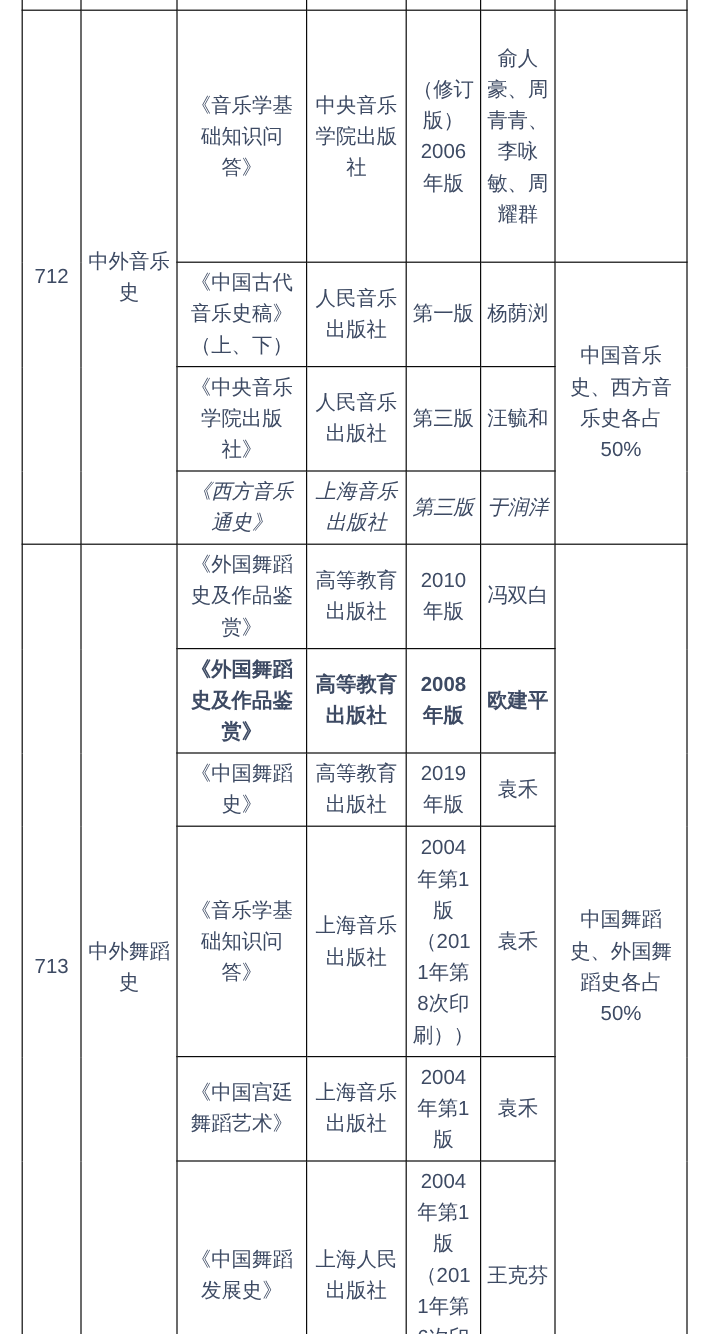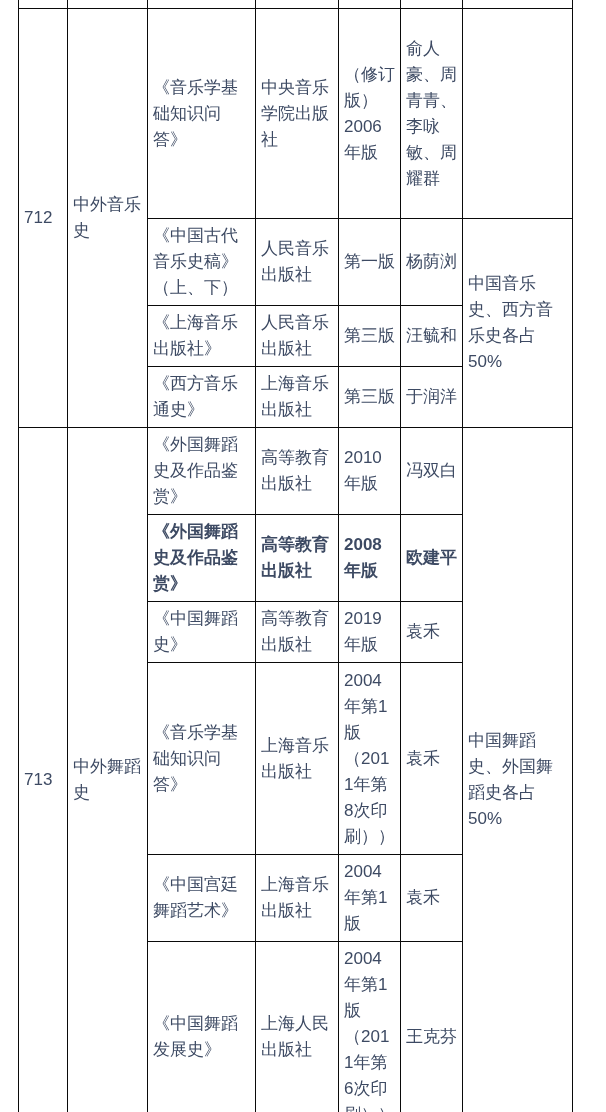--- a/index.html
+++ b/index.html
@@ -19,21 +19,21 @@
   table.ref-table {
     border-collapse: collapse;
     table-layout: fixed;
     width: 554px;
     margin-left: 18px;
   }
   table.ref-table td {
     border: 1.6px solid #0a0a0a;
     padding: 4px 5px;
     vertical-align: middle;
-    text-align: left;
+    text-align: center;
     overflow-wrap: break-word;
   }
   tr.partial-top td {
     border-top: none;
   }
   td.code-cell { padding-left: 6px; }
   td.title-cell { padding-left: 7px; }
 </style>
 </head>
 <body>
@@ -68,26 +68,26 @@
         <td></td>
       </tr>
       <tr style="height: 84px;">
         <td class="title-cell">《中国古代音乐史稿》（上、下）</td>
         <td>人民音乐出版社</td>
         <td>第一版</td>
         <td>杨荫浏</td>
         <td rowspan="3">中国音乐史、西方音乐史各占50%</td>
       </tr>
       <tr style="height: 58px;">
-        <td class="title-cell">《上海音乐出版社》</td>
+        <td class="title-cell">《中央音乐学院出版社》</td>
         <td>人民音乐出版社</td>
         <td>第三版</td>
         <td>汪毓和</td>
       </tr>
-      <tr style="height: 57px;">
+      <tr style="height: 57px; font-style: italic;">
         <td class="title-cell">《西方音乐通史》</td>
         <td>上海音乐出版社</td>
         <td>第三版</td>
         <td>于润洋</td>
       </tr>
       <tr style="height: 83px;">
         <td rowspan="6" class="code-cell">713</td>
         <td rowspan="6">中外舞蹈史</td>
         <td class="title-cell">《外国舞蹈史及作品鉴赏》</td>
         <td>高等教育出版社</td>

